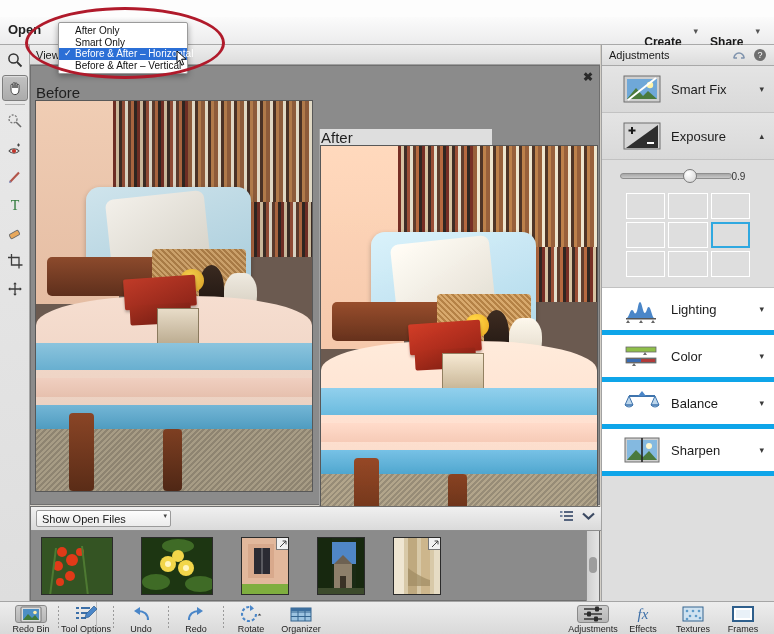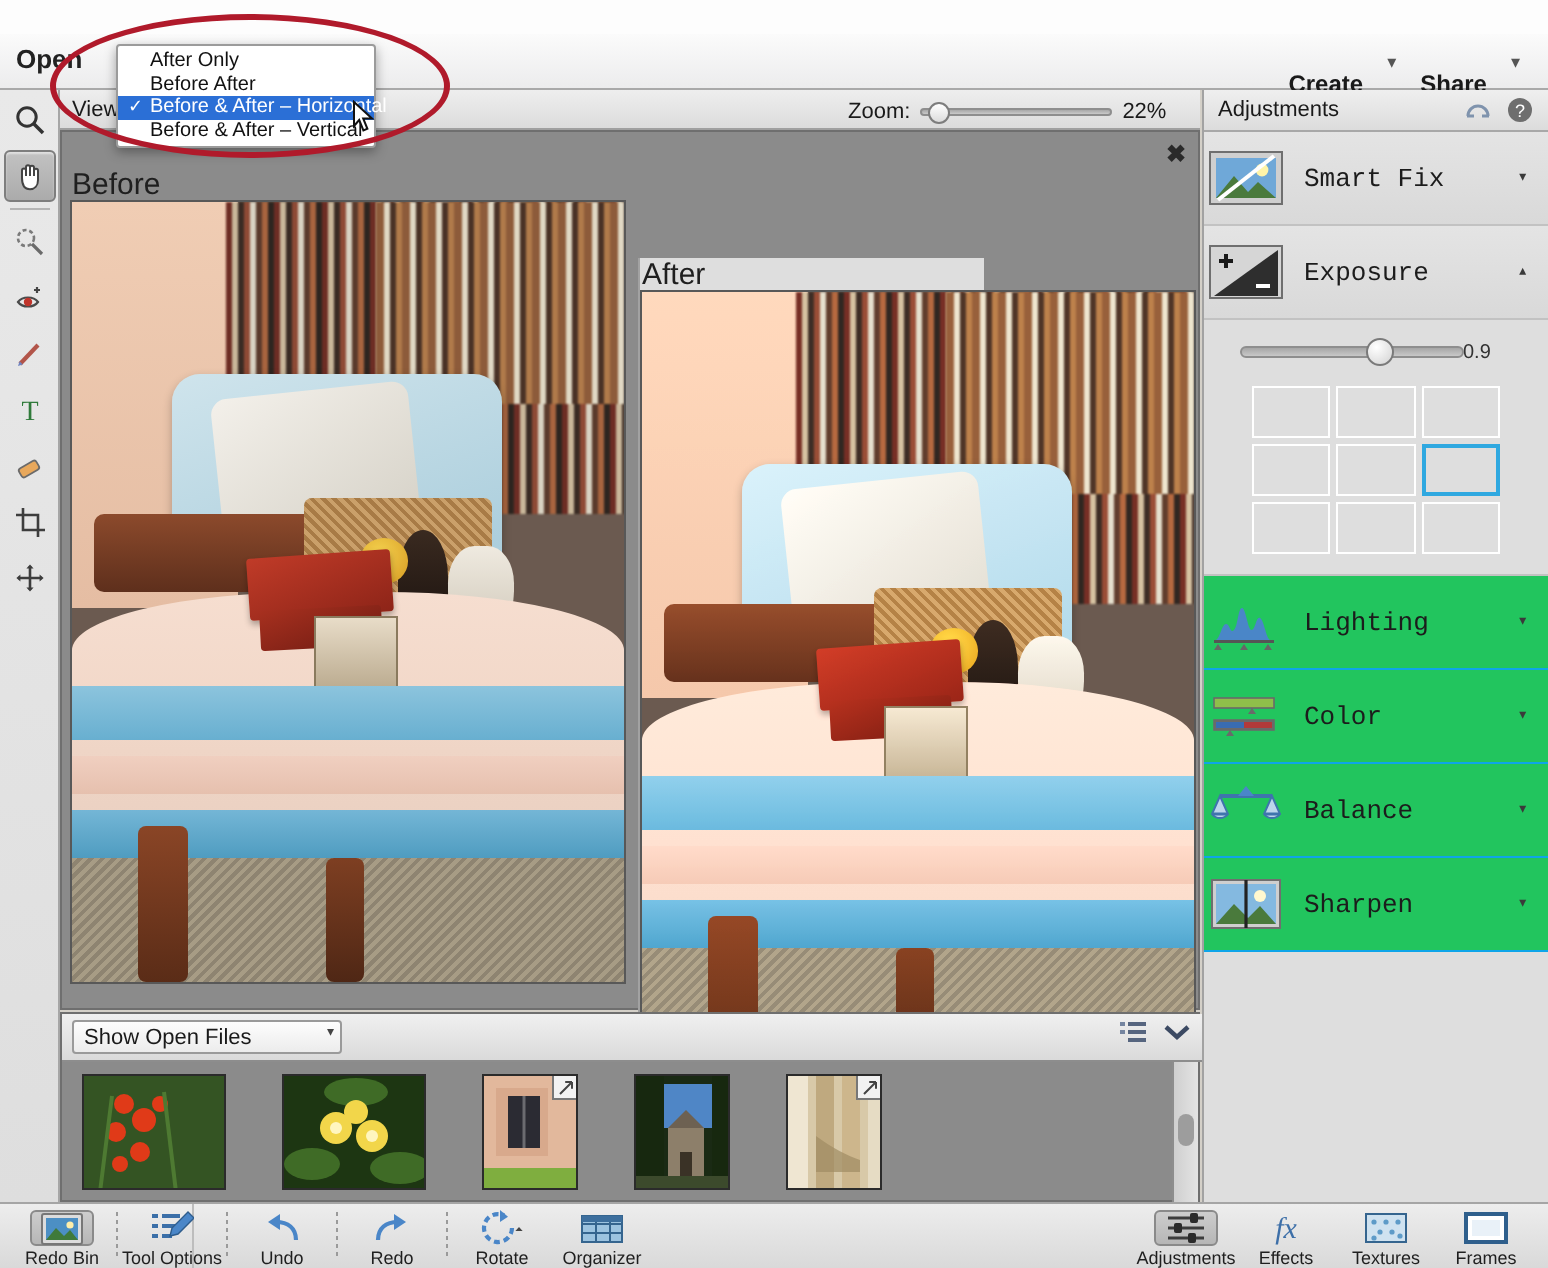--- a/index.html
+++ b/index.html
@@ -283,25 +283,24 @@
   }
   .rp-head{
     position:relative; height:21px;
     background:linear-gradient(#efefef,#dcdcdc);
     border-bottom:1px solid #a8a8a8;
     display:flex; align-items:center; padding-left:7px; font-size:11px;
   }
   .rp-head-icons{ position:absolute; right:7px; top:3px; display:flex; gap:7px; }
   .adj-row{
     position:relative; height:47px; display:flex; align-items:center;
-    border-bottom:1px solid #c2c2c2; padding-left:2px;
+    border-bottom:1px solid #c2c2c2; padding-left:21px;
     background:linear-gradient(#e4e4e4,#d9d9d9);
-    font-family:Liberation Mono, monospace;
-  }
-  .adj-row.plain{ background:#22c55e; border-bottom:1px solid #0ea5e9;}
+  }
+  .adj-row.plain{ background:#ffffff; border-bottom:5px solid #0ea5e9;}
   .adj-icon{ width:38px; height:30px; margin-right:10px; position:relative;}
   .adj-name{ font-size:13px; color:#1c1c1c; }
   .adj-caret{
     position:absolute; right:10px; top:50%; transform:translateY(-50%);
     font-size:9px; color:#3a3a3a;
   }
   .exp-body{
     background:#dedede; border-bottom:1px solid #c2c2c2;
     padding:8px 0 10px 0;
   }
@@ -399,27 +398,20 @@
       <span class="mini-arrow">▾</span>
       <span class="tr-item">Share</span>
       <span class="mini-arrow">▾</span>
     </div>
   </div>
 
   <div class="viewbar">
     <div class="view-label">View:</div>
     <div class="view-select">
       <span class="vs-arrow">▾</span>
-    </div>
-    <div class="zoom-wrap">
-      <span class="zoom-lbl">Zoom:</span>
-      <span class="zoom-track">
-        <span class="zoom-knob"></span>
-      </span>
-      <span class="zoom-val">22%</span>
     </div>
   </div>
 
   <div class="toolbar">
     <div class="tool">
       <svg width="16" height="16" viewBox="0 0 16 16">
           <circle cx="6.5" cy="6.5" r="4.6" fill="none" stroke="#333" stroke-width="1.5"></circle>
           <line x1="10" y1="10" x2="14.5" y2="14.5" stroke="#333" stroke-width="1.8"></line>
         </svg>
     </div>
@@ -1098,21 +1090,21 @@
               <rect x="4" y="5" width="14" height="8" fill="#e9f1f8"></rect>
             </svg>
         </span>
         <span class="lb">Frames</span>
       </div>
     </div>
   </div>
 
   <div class="popup">
     <div class="mi">After Only</div>
-    <div class="mi">Before After</div>
+    <div class="mi">Smart Only</div>
     <div class="mi checked hl">Before &amp; After – Horizontal</div>
     <div class="mi">Before &amp; After – Vertical</div>
   </div>
 
   <div class="cursor">
     <svg width="12" height="17" viewBox="0 0 12 17">
         <path d="M1 1l9 8.2H5.6l2.1 5.2-2 .8-2.1-5.2L1 13z" fill="#fff" stroke="#111" stroke-width="1"></path>
       </svg>
   </div>
 

